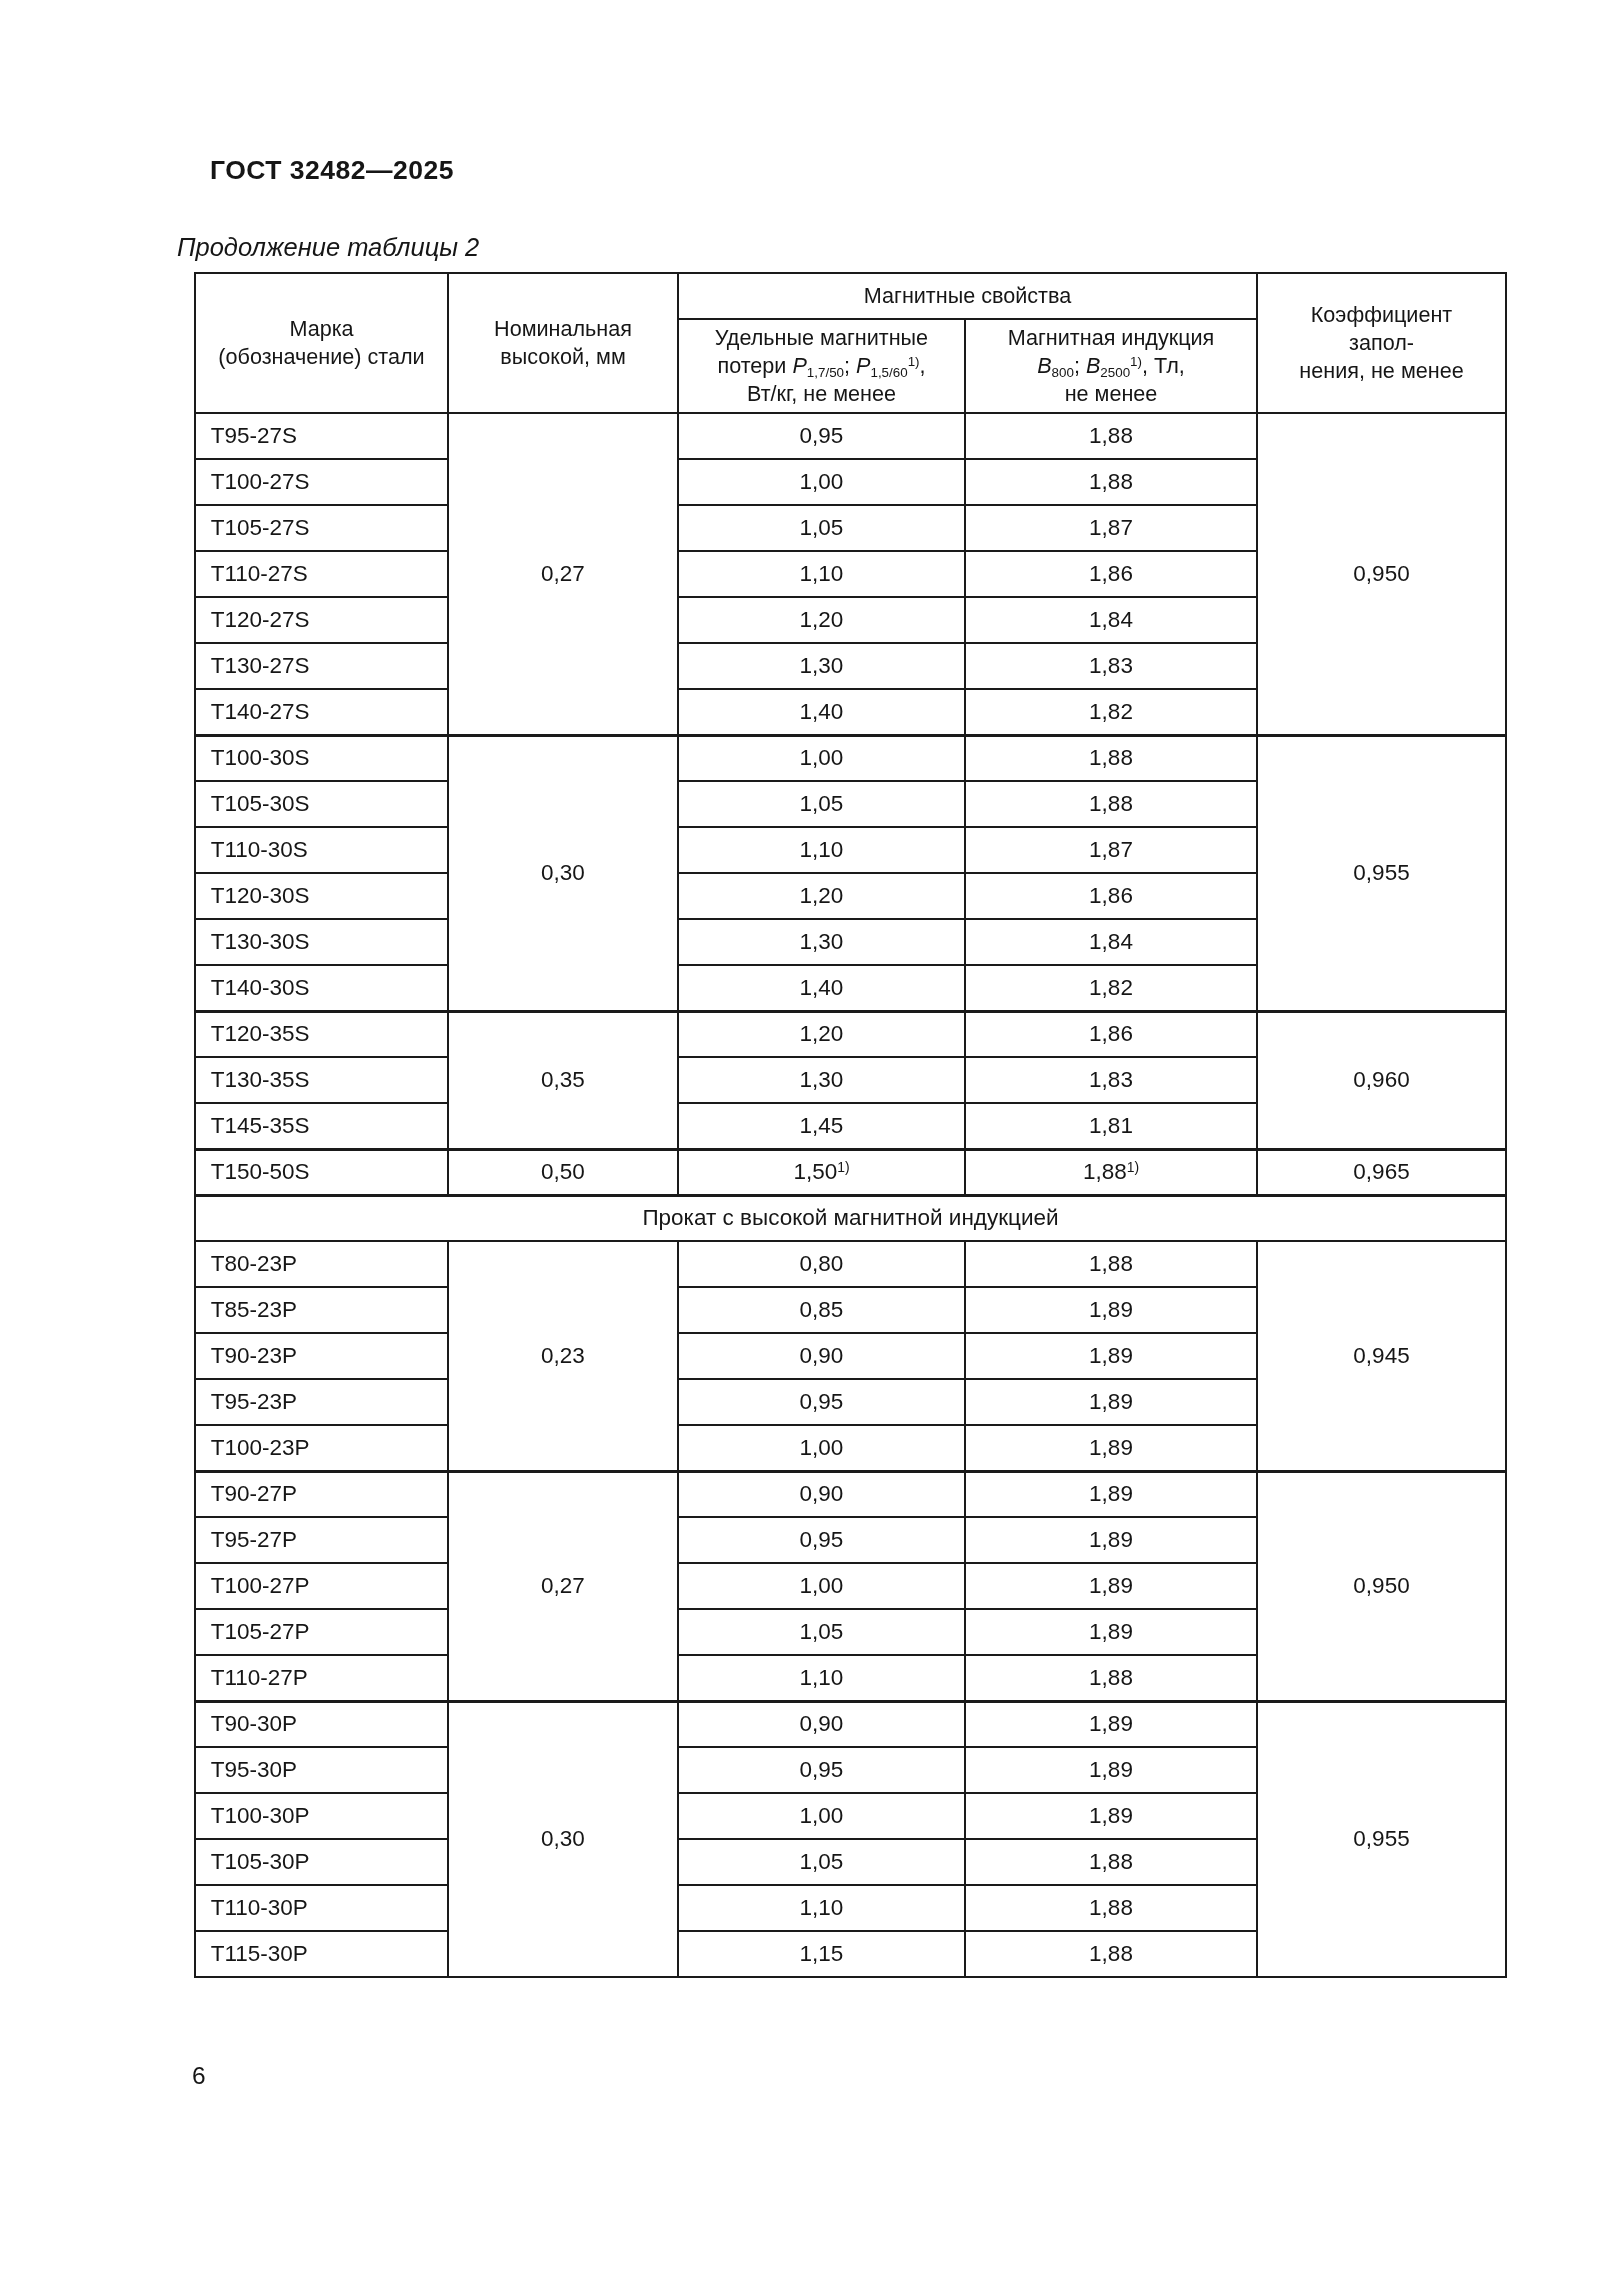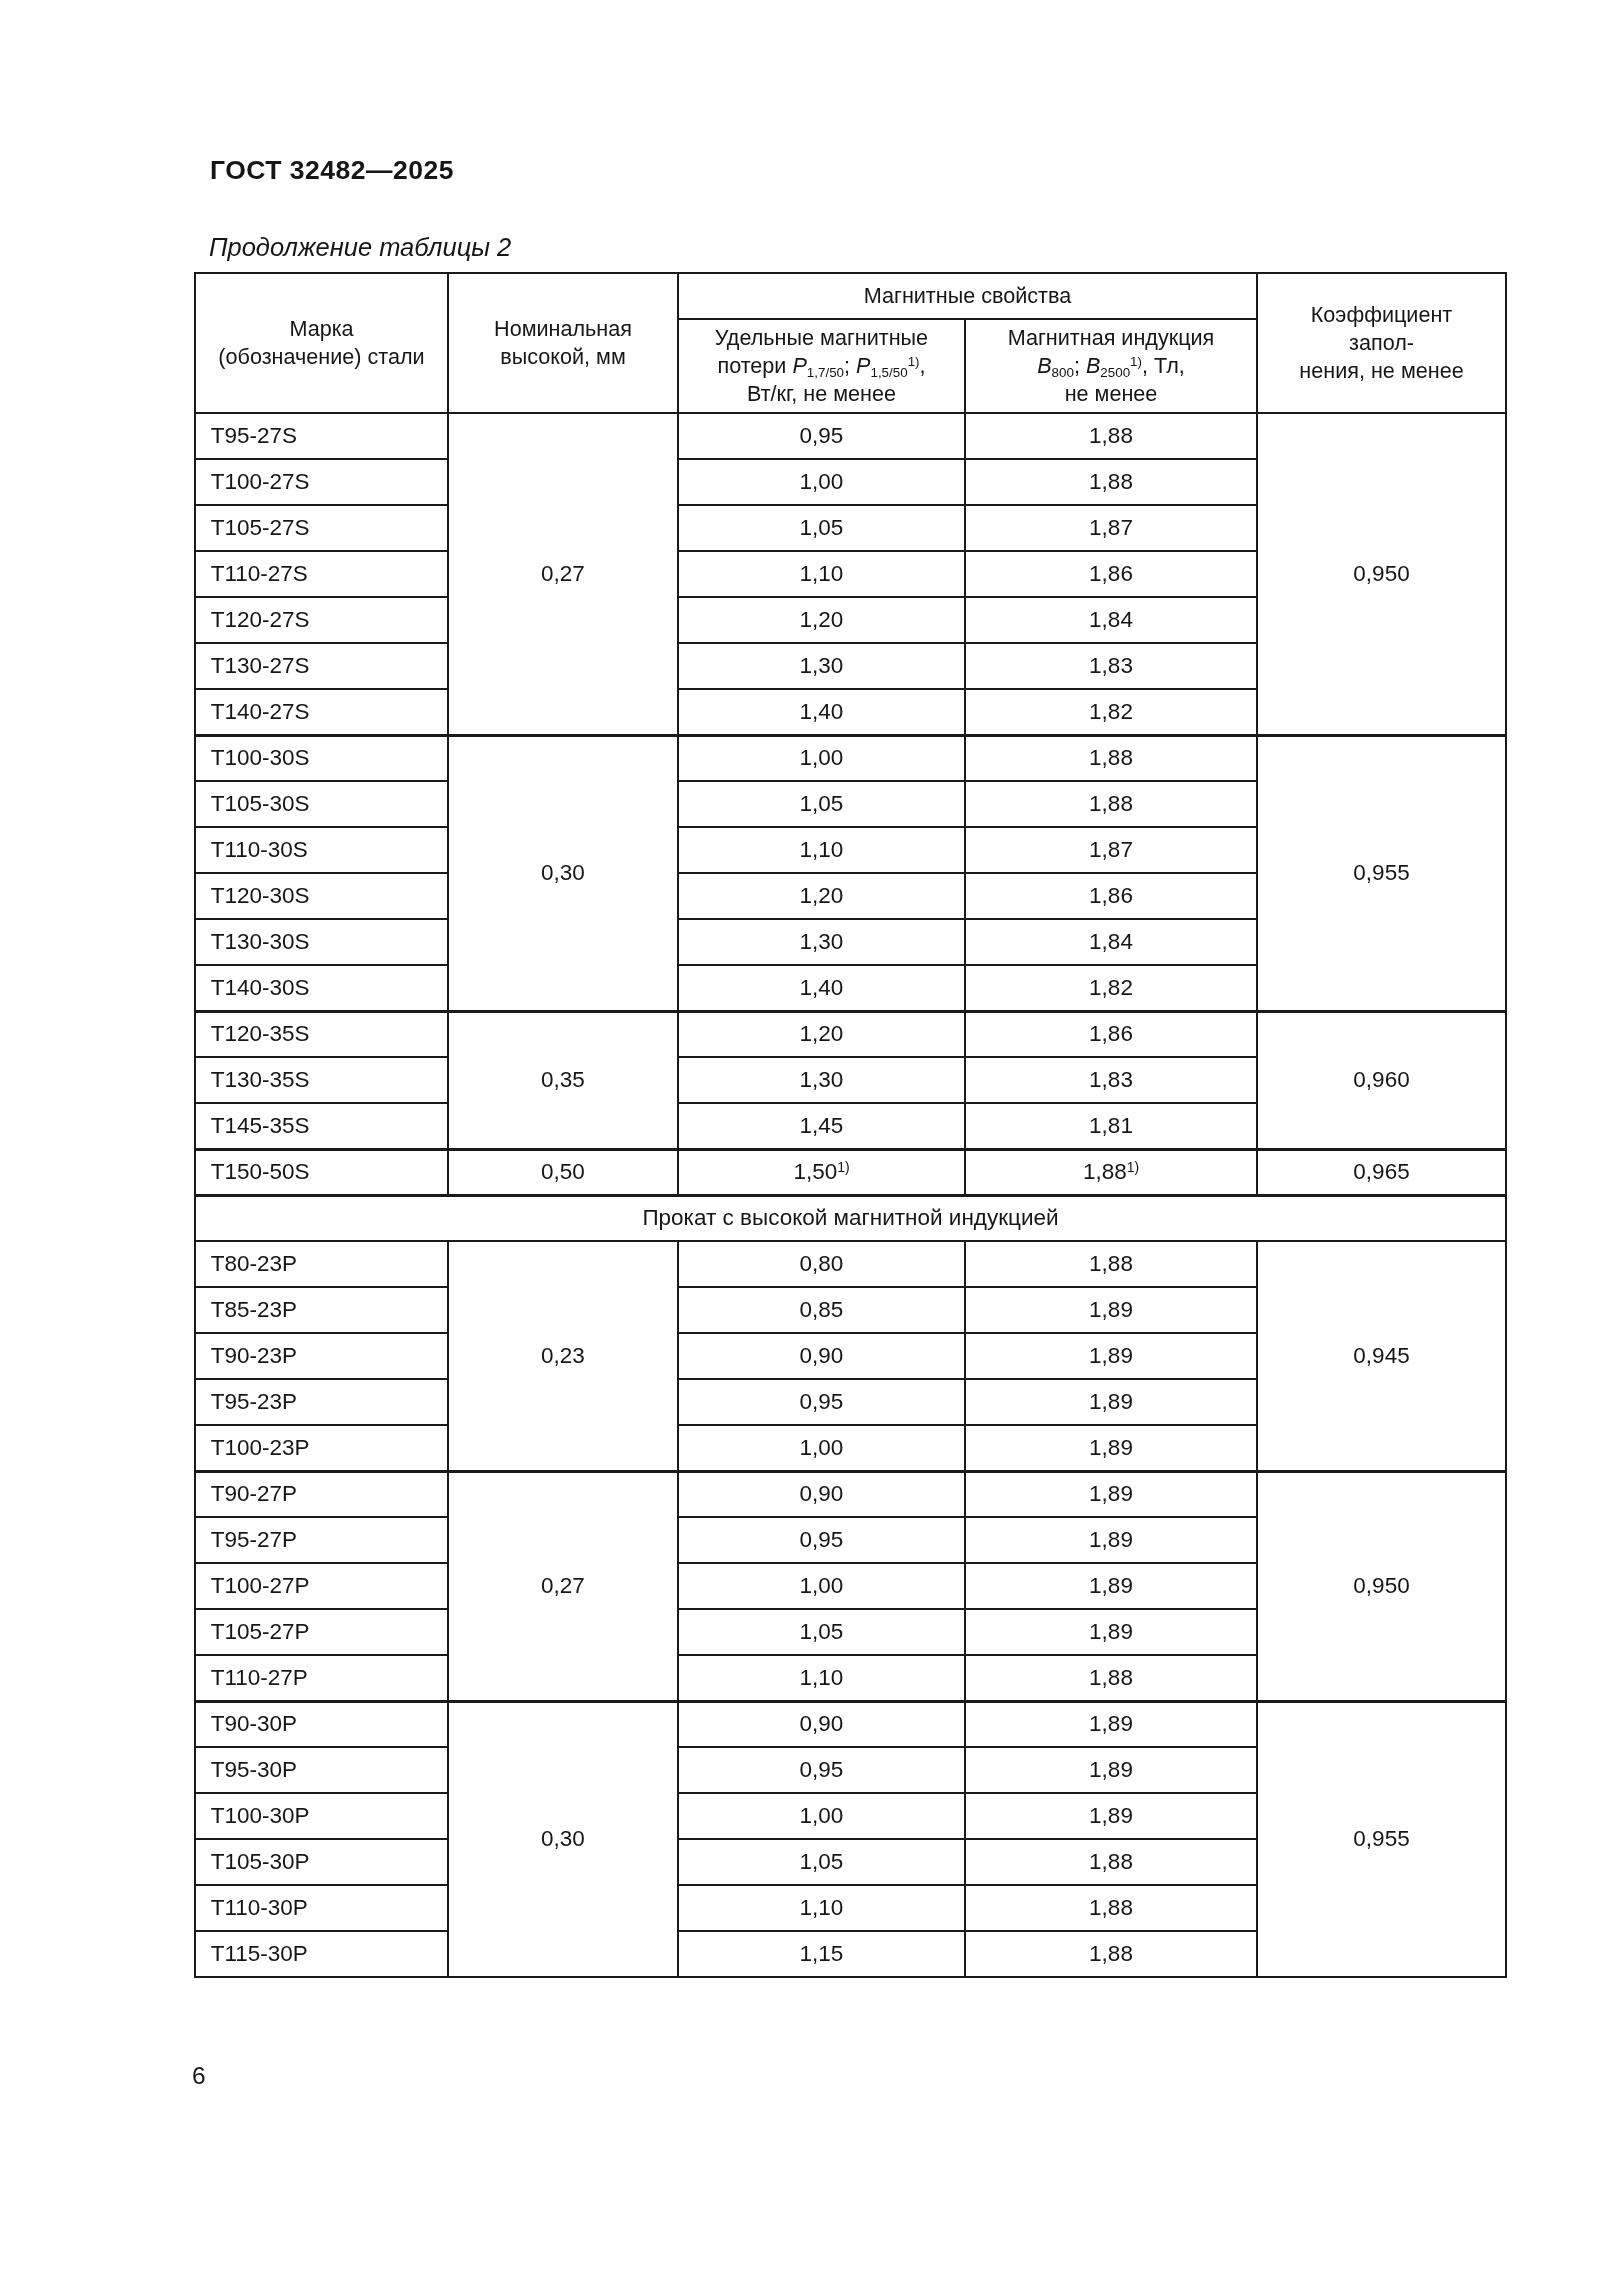--- a/index.html
+++ b/index.html
@@ -16,21 +16,21 @@
   .doc-code {
     position: absolute;
     left: 210px;
     top: 155px;
     font-size: 26.5px;
     font-weight: bold;
     letter-spacing: 0.5px;
   }
   .table-caption {
     position: absolute;
-    left: 209px;
+    left: 177px;
     top: 233px;
     font-size: 25.5px;
     font-style: italic;
   }
   table.gost {
     position: absolute;
     left: 194px;
     top: 272px;
     width: 1311px;
     border-collapse: collapse;
@@ -94,21 +94,21 @@
         <th rowspan="2">Номинальная высокой, мм</th>
         <th colspan="2">Магнитные свойства</th>
         <th rowspan="2">
           <span>Коэффициент запол-</span><br>
           <span>нения, не менее</span>
         </th>
       </tr>
       <tr class="hrow-b">
         <th>
           <span>Удельные магнитные</span><br>
-          <span>потери </span><span class="sym">P</span><sub>1,7/50</sub><span>; </span><span class="sym">P</span><sub>1,5/50</sub><sup>1)</sup><span>,</span><br>
+          <span>потери </span><span class="sym">P</span><sub>1,7/50</sub><span>; </span><span class="sym">P</span><sub>1,5/60</sub><sup>1)</sup><span>,</span><br>
           <span>Вт/кг, не менее</span>
         </th>
         <th>
           <span>Магнитная индукция</span><br>
           <span class="sym">B</span><sub>800</sub><span>; </span><span class="sym">B</span><sub>2500</sub><sup>1)</sup><span>, Тл,</span><br>
           <span>не менее</span>
         </th>
       </tr>
     </thead>
     <tbody>

